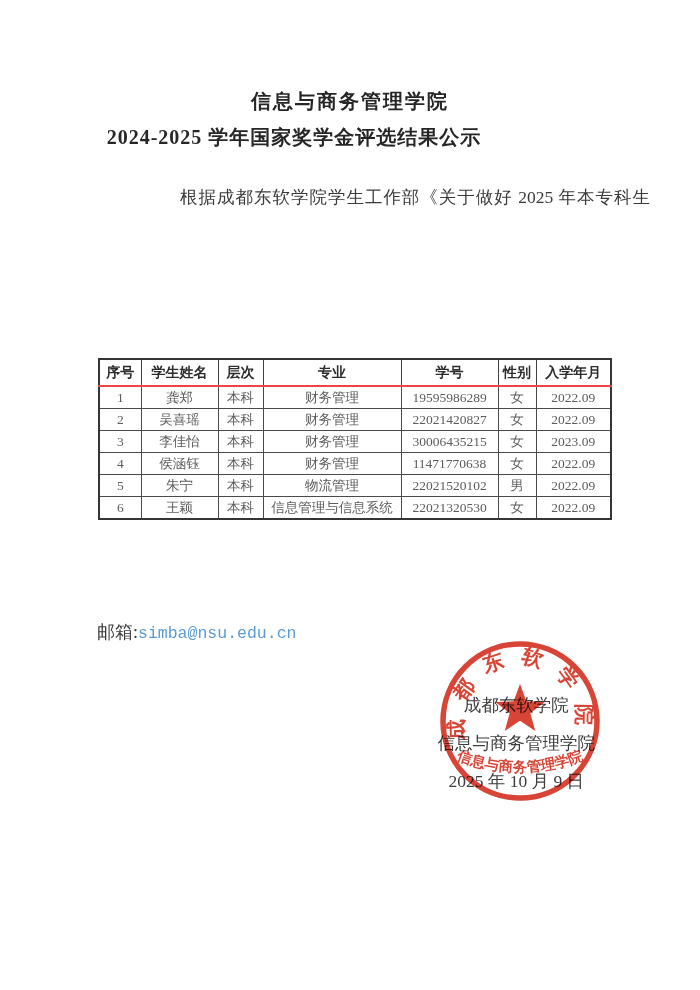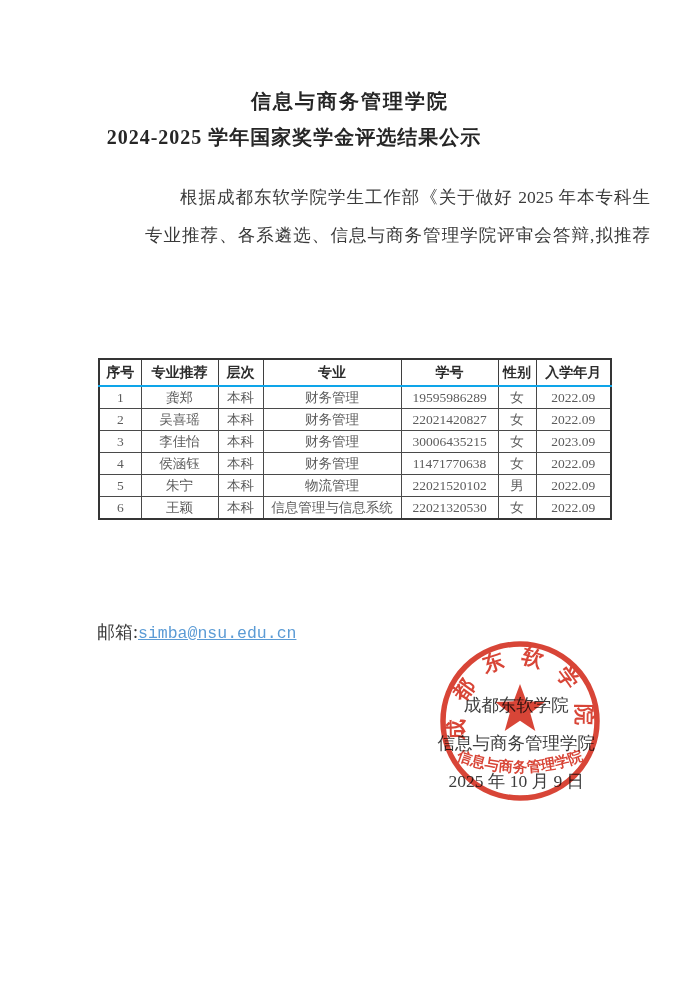--- a/index.html
+++ b/index.html
@@ -21,76 +21,75 @@
     font-size:17.5px;line-height:38px;color:#3a3a3a;margin-left:48px;
   }
   .para-line{text-align:justify;text-align-last:justify;}
   .para-line.first{text-indent:2em;}
   .para-line.last{text-align-last:left;}
   .results-table{
     position:absolute;top:358px;left:98px;width:512px;
     border-collapse:collapse;table-layout:fixed;
     border:2px solid #353535;
   }
-  .results-table thead tr{border-bottom:2px solid #0ea5e9;border-radius:11px;}
+  .results-table thead tr{border-bottom:2px solid #ef4444;border-radius:11px;}
   .results-table th{
     border:1px solid #3f3f3f;height:25px;padding:0;
     font-size:14px;font-weight:bold;color:#2c2c2c;text-align:center;
     white-space:nowrap;overflow:hidden;
   }
   .results-table td{
     border:1px solid #4a4a4a;height:21px;padding:0;
     font-size:13.5px;color:#5c5c5c;text-align:center;
     white-space:nowrap;overflow:hidden;
   }
   .col-no{width:42px;} .col-name{width:77px;} .col-level{width:45px;}
   .col-major{width:138px;} .col-sid{width:97px;} .col-sex{width:38px;}
   .col-enroll{width:75px;}
   .note{position:absolute;left:97px;font-size:18px;color:#3a3a3a;white-space:nowrap;}
   .note-1{top:544px;} .note-2{top:582px;} .note-3{top:620px;}
   .email-link{
     font-family:"Liberation Mono","DejaVu Sans Mono",monospace;
-    font-size:16.5px;color:#5b9bd5;text-decoration:underline;cursor:pointer;
+    font-size:16.5px;color:#5b9bd5;cursor:pointer;
   }
   .signature{
     position:absolute;top:686px;right:105px;z-index:1;
     text-align:center;font-size:17.5px;line-height:38px;color:#3d3d3d;
   }
   .stamp{
     position:absolute;left:435px;top:636px;z-index:2;
     mix-blend-mode:multiply;opacity:.95;
   }
 </style>
 </head>
 <body>
 
 <div class="page">
 
   <div class="doc-title">信息与商务管理学院</div>
   <div class="doc-subtitle">2024-2025 学年国家奖学金评选结果公示</div>
 
   <div class="para">
     <div class="para-line first">根据成都东软学院学生工作部《关于做好 2025 年本专科生</div>
-    <div class="para-line">专业推荐、各系遴选、信息与商务管理学院评审会答辩,拟推荐</div>
   </div>
 
   <table class="results-table">
     <colgroup>
       <col class="col-no">
         <col class="col-name">
         <col class="col-level">
       <col class="col-major">
         <col class="col-sid">
         <col class="col-sex">
       <col class="col-enroll">
     </colgroup>
     <thead>
       <tr>
           <th>序号</th>
-          <th>专业推荐</th>
+          <th>学生姓名</th>
           <th>层次</th>
           <th>专业</th>
           <th>学号</th>
           <th>性别</th>
           <th>入学年月</th>
         </tr>
     </thead>
     <tbody>
         <tr>
           <td>1</td>

